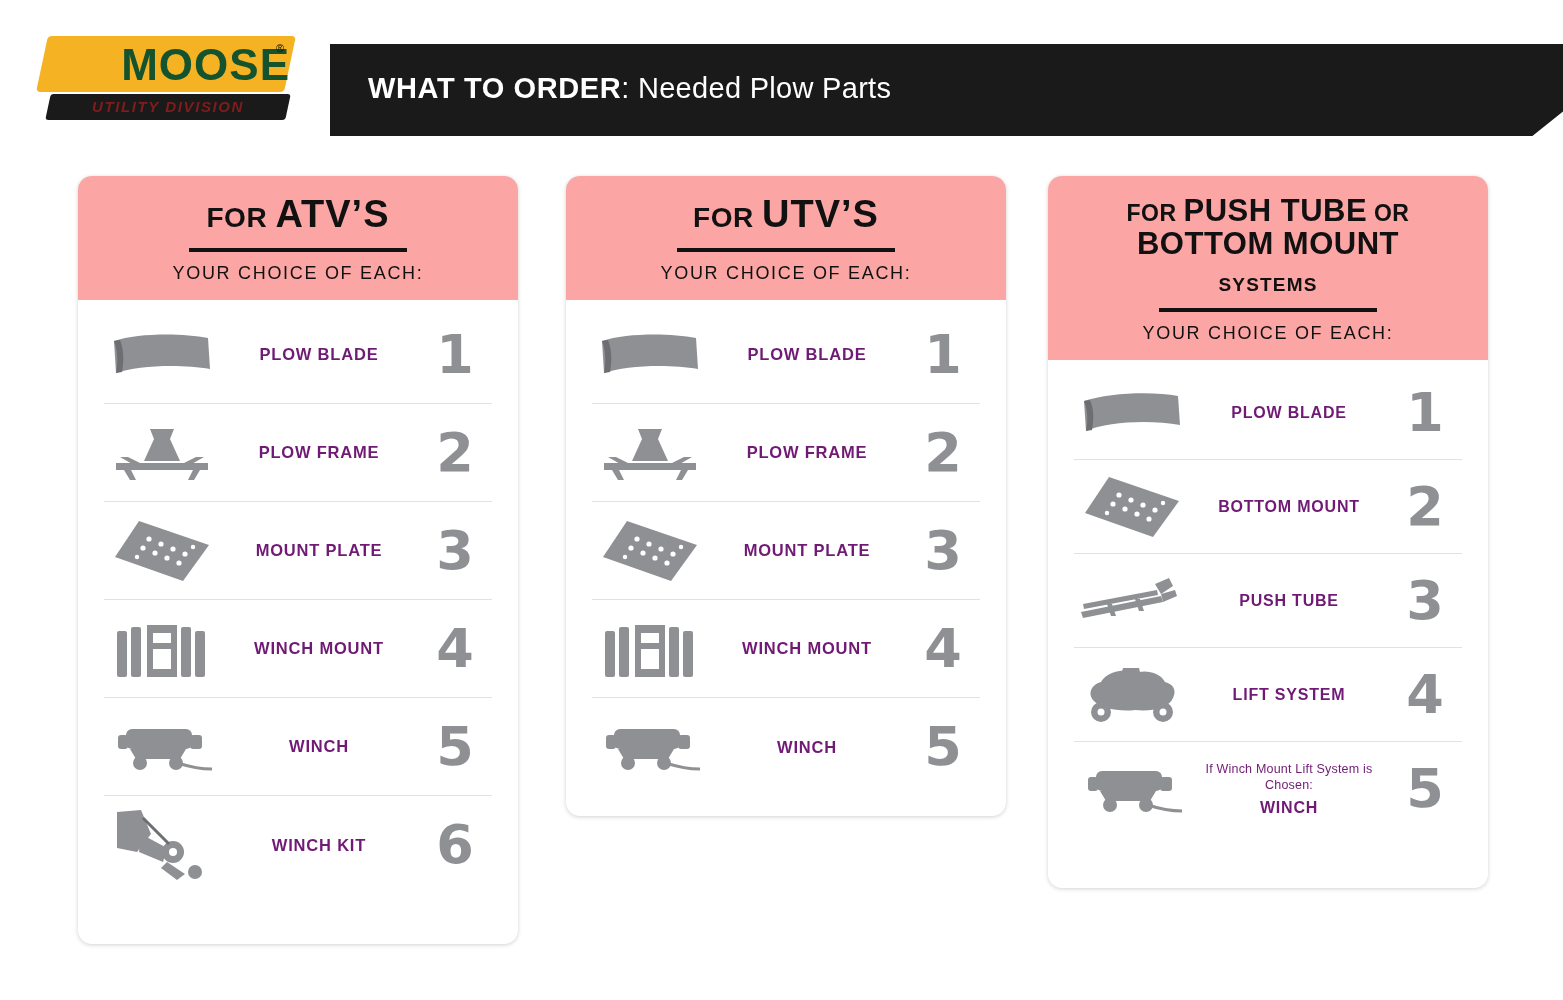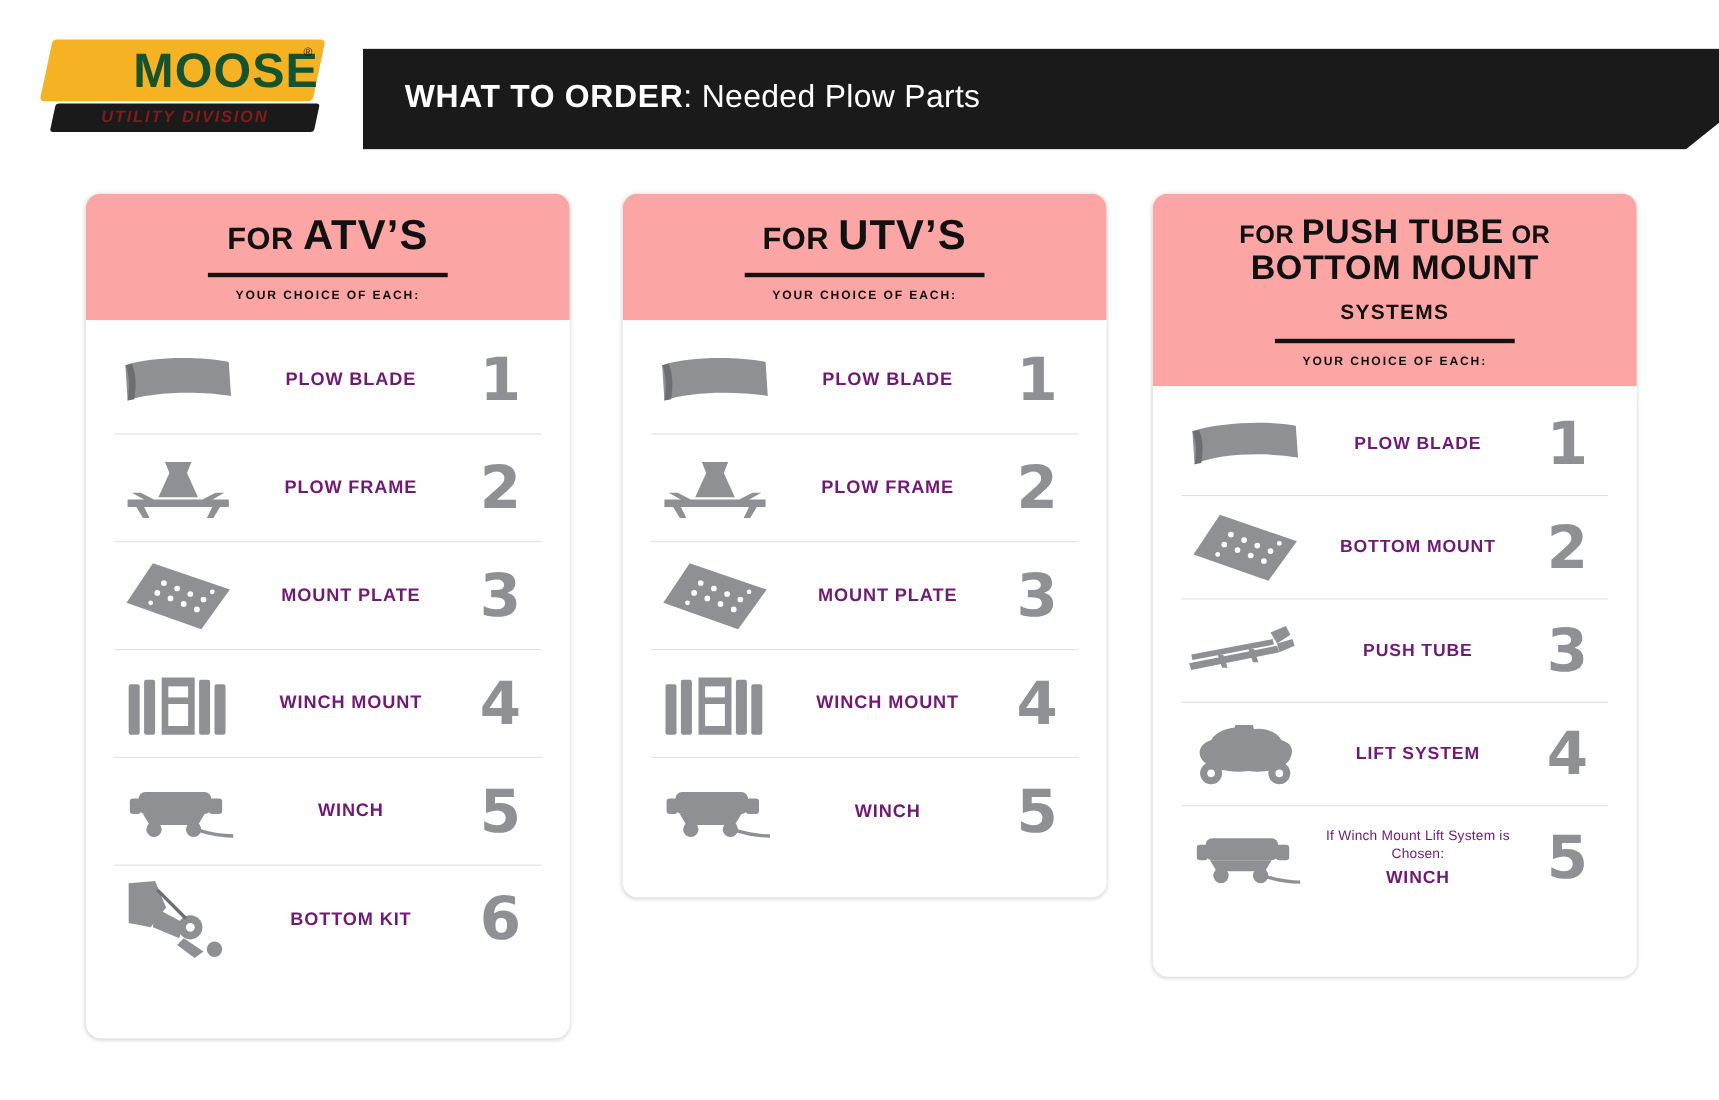--- a/index.html
+++ b/index.html
@@ -146,22 +146,22 @@
   .t-push .big { font-size: 31px; letter-spacing: 0.5px; }
   .t-push .sys { display:block; font-size: 19px; letter-spacing: 1.2px; margin-top: 14px; }
 
   .title-rule {
     width: 218px;
     height: 4px;
     background: #111;
     margin: 13px auto 11px auto;
   }
   .choice {
-    font-size: 11px;
-    font-weight: bold;
+    font-size: 18px;
+    font-weight: normal;
     letter-spacing: 1.7px;
     color: #111;
   }
 
   .card-body { padding: 6px 26px 18px 26px; }
 
   .row {
     display: flex;
     align-items: center;
     height: 98px;
@@ -323,21 +323,21 @@
             <svg width="110" height="74" viewBox="0 0 110 74">
                 <path class="pg" d="M10 4 L34 2 L44 26 L30 44 L10 40 Z"></path>
                 <path class="pg" d="M34 26 L60 40 L56 54 L32 44 Z"></path>
                 <circle class="pg" cx="66" cy="44" r="11"></circle>
                 <circle cx="66" cy="44" r="4" fill="#ffffff"></circle>
                 <path class="pg" d="M60 54 L78 66 L70 72 L54 60 Z"></path>
                 <path d="M36 10 L62 36" stroke="#6d6e71" stroke-width="3" fill="none"></path>
                 <circle class="pg" cx="88" cy="64" r="7"></circle>
               </svg>
           </div>
-          <div class="label">BOTTOM KIT</div>
+          <div class="label">WINCH KIT</div>
           <div class="num">6</div>
         </div>
 
       </div>
     </div>
 
     <div class="card card-2">
       <div class="card-head">
         <div class="card-title t-atv"><span>FOR </span><span class="big">UTV’S</span></div>
         <div class="title-rule"></div>

